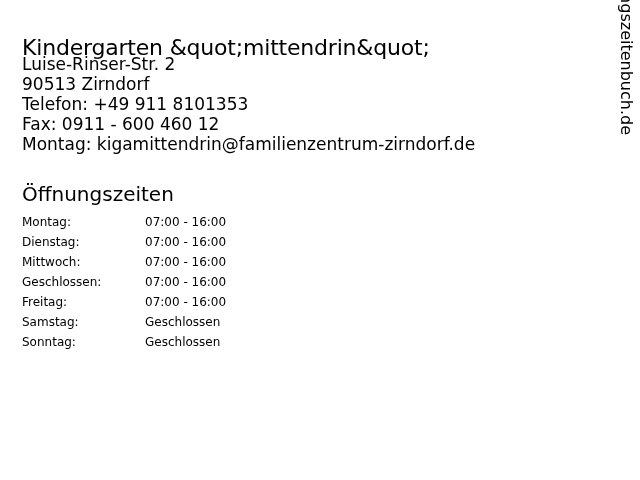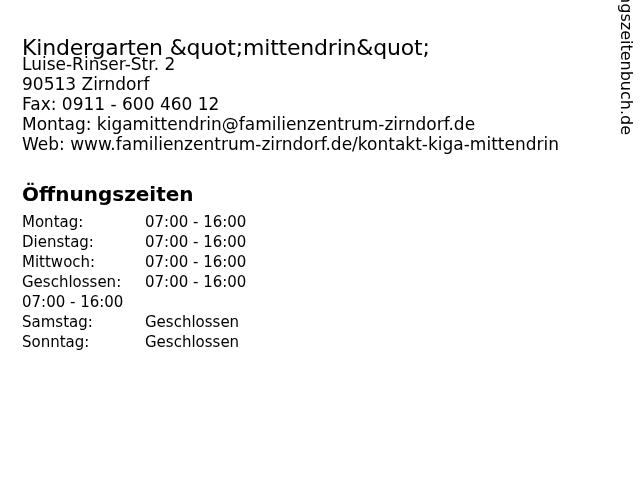--- a/index.html
+++ b/index.html
@@ -30,28 +30,28 @@
     top: 54px;
     font-size: 17px;
     line-height: 20px;
     white-space: nowrap;
   }
   .hours-heading {
     position: absolute;
     left: 22px;
     top: 182px;
     font-size: 20px;
-    font-weight: bold;
+    font-weight: normal;
     white-space: nowrap;
   }
   .hours-table {
     position: absolute;
     left: 22px;
     top: 212px;
-    font-size: 15px;
+    font-size: 12px;
     line-height: 20px;
   }
   .hours-row {
     display: flex;
   }
   .hours-day {
     width: 123px;
     flex: 0 0 123px;
     white-space: nowrap;
   }
@@ -71,23 +71,23 @@
   }
 </style>
 </head>
 <body>
 
 <h1 class="page-title">Kindergarten &amp;quot;mittendrin&amp;quot;</h1>
 
 <div class="contact-block">
   <div>Luise-Rinser-Str. 2</div>
   <div>90513 Zirndorf</div>
+  <div>Telefon: +49 911 8101353</div>
   <div>Fax: 0911 - 600 460 12</div>
   <div>Montag: kigamittendrin@familienzentrum-zirndorf.de</div>
-  <div>Web: www.familienzentrum-zirndorf.de/kontakt-kiga-mittendrin</div>
 </div>
 
 <div class="hours-heading">Öffnungszeiten</div>
 
 <div class="hours-table">
   <div class="hours-row">
     <div class="hours-day">Montag:</div>
     <div class="hours-time">07:00 - 16:00</div>
   </div>
   <div class="hours-row">
@@ -96,20 +96,21 @@
   </div>
   <div class="hours-row">
     <div class="hours-day">Mittwoch:</div>
     <div class="hours-time">07:00 - 16:00</div>
   </div>
   <div class="hours-row">
     <div class="hours-day">Geschlossen:</div>
     <div class="hours-time">07:00 - 16:00</div>
   </div>
   <div class="hours-row">
+    <div class="hours-day">Freitag:</div>
     <div class="hours-time">07:00 - 16:00</div>
   </div>
   <div class="hours-row">
     <div class="hours-day">Samstag:</div>
     <div class="hours-time">Geschlossen</div>
   </div>
   <div class="hours-row">
     <div class="hours-day">Sonntag:</div>
     <div class="hours-time">Geschlossen</div>
   </div>

